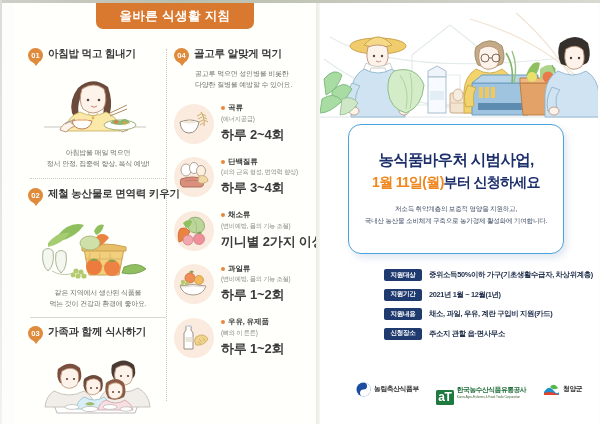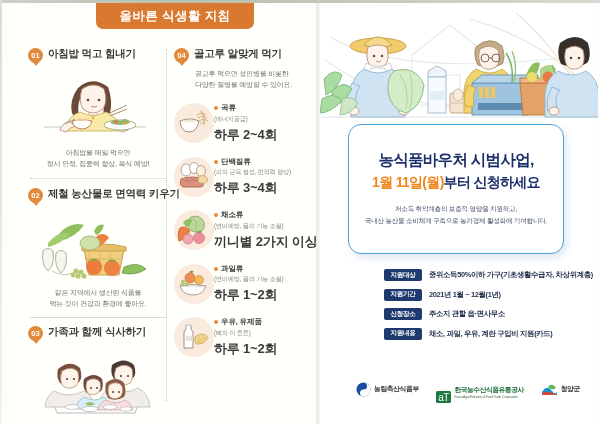--- a/index.html
+++ b/index.html
@@ -100,21 +100,21 @@
     margin: 8px 2px 7px; height: 0;
     border-top: 1px solid #d8d8d2;
   }
 
   
   .illus { position: relative; margin: 6px auto 0; }
   .illus svg { display: block; }
 
   
   .food-row {
-    display: flex; align-items: flex-start; 
+    display: flex; align-items: flex-end; gap: 7px;
     margin-top: 13px;
   }
   .food-thumb {
     position: relative; flex: 0 0 auto;
     width: 40px; height: 40px; border-radius: 50%;
     background: #fbeade;
     display: flex; align-items: center; justify-content: center;
   }
   .food-meta { min-width: 0; }
   .food-name {
@@ -195,22 +195,22 @@
     position: absolute; left: 36px; top: 375px;
     width: 238px; height: 22px;
     display: flex; align-items: center; gap: 17px;
   }
   .logo { display: flex; align-items: center; gap: 3px; }
   .logo-text {
     font-size: 6.8px; font-weight: bold; color: #2b2b2b;
     letter-spacing: -0.4px; white-space: nowrap;
   }
   .logo-at-mark {
-    background: #1f7a3f; color: #fff; font-weight: normal;
-    font-size: 10px; padding: 0.5px 2.5px; border-radius: 1.5px;
+    background: #1f7a3f; color: #fff; font-weight: bold;
+    font-size: 12px; padding: 0.5px 2.5px; border-radius: 1.5px;
     letter-spacing: -0.5px;
     margin-top: 16px;
   }
   .logo-sub {
     font-size: 3.2px; color: #4a6a3f; letter-spacing: -0.1px;
     white-space: nowrap; display: block; margin-top: 0.5px;
   }
   .logo-at-text { line-height: 1.05; }
   .logo-at-text .main {
     font-size: 6.8px; font-weight: bold; color: #1f6d3a;
@@ -629,26 +629,26 @@
     <div class="details">
       <div class="detail-row">
         <span class="detail-tag">지원대상</span>
         <span class="detail-val">중위소득50%이하 가구(기초생활수급자, 차상위계층)</span>
       </div>
       <div class="detail-row">
         <span class="detail-tag">지원기간</span>
         <span class="detail-val">2021년 1월 ~ 12월(1년)</span>
       </div>
       <div class="detail-row">
+        <span class="detail-tag">지원내용</span>
+        <span class="detail-val">채소, 과일, 우유, 계란 구입비 지원(카드)</span>
+      </div>
+      <div class="detail-row">
         <span class="detail-tag">신청장소</span>
         <span class="detail-val">주소지 관할 읍·면사무소</span>
-      </div>
-      <div class="detail-row">
-        <span class="detail-tag">지원내용</span>
-        <span class="detail-val">채소, 과일, 우유, 계란 구입비 지원(카드)</span>
       </div>
     </div>
 
     <div class="logos">
 
       <div class="logo">
         <svg width="15" height="15" viewBox="0 0 15 15">
           <circle cx="7.5" cy="7.5" r="7" fill="#1b4da0"></circle>
           <path d="M7.5 0.5 a7 7 0 0 1 0 14 a3.5 3.5 0 0 1 0 -7 a3.5 3.5 0 0 0 0 -7 z" fill="#ffffff"></path>
           <circle cx="7.5" cy="4" r="1.4" fill="#1b4da0"></circle>

